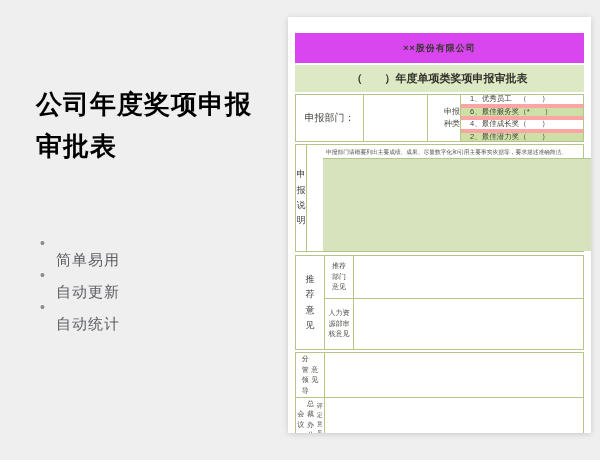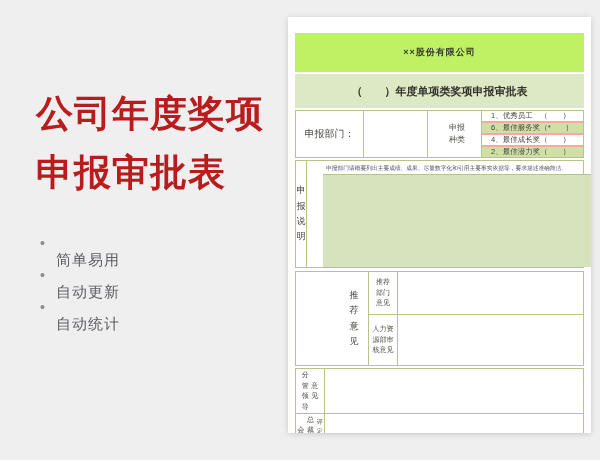--- a/index.html
+++ b/index.html
@@ -2,69 +2,69 @@
 <html><head>
 <meta charset="utf-8">
 <style>
   * { margin:0; padding:0; box-sizing:border-box; }
   html,body { width:600px; height:460px; overflow:hidden; }
   body { font-family:"Liberation Sans", sans-serif; background:#efeff0; position:relative; }
 
   
   .left-title {
     position:absolute; left:36px; top:84px; width:242px;
-    font-size:37px; font-weight:700; color:#b91c1c; line-height:1.6; letter-spacing:1px;
+    font-size:26px; font-weight:700; color:#000000; line-height:1.6; letter-spacing:1px;
   }
   .bullets { position:absolute; left:40px; top:234px; }
   .bullet { display:flex; align-items:center; height:18px; margin-bottom:14px; }
   .dot { color:#8b8b8e; font-size:14px; width:16px; }
   .dot::before { content:"•"; }
   .bullet-text { font-size:15px; color:#5d5e62; letter-spacing:1px;margin-top:34px; }
 
   
   .page {
     position:absolute; left:288px; top:17px; width:303px; height:416px;
     background:#ffffff; box-shadow:0 1px 6px rgba(0,0,0,.16); overflow:hidden;
   }
   .form { position:absolute; left:7px; top:16px; width:289px; }
 
   .bar-company {
-    height:39px; background:#bef264; display:flex; align-items:center; justify-content:center;
+    height:30px; background:#d946ef; display:flex; align-items:center; justify-content:center;
     font-size:9px; font-weight:700; color:#37372e; letter-spacing:1px;
   }
   .row-title {
-    margin-top:2px; height:34px; background:#dde8c5; display:flex; align-items:center; justify-content:center;
+    margin-top:2px; height:27px; background:#dde8c5; display:flex; align-items:center; justify-content:center;
     font-size:11px; font-weight:700; color:#33332c;font-family:Liberation Mono, monospace;
   }
 
   .seg { border:1px solid #b5c489; display:flex; }
   .seg-a { margin-top:2px; height:48px; }
   .cell { border-right:1px solid #b5c489; }
   .c-dept-label { width:68px; display:flex; align-items:center; justify-content:center; font-size:10px; color:#4a4a42; }
   .c-dept-value { width:64px; }
-  .c-type { width:33px; display:flex; align-items:center; justify-content:flex-start; font-size:8px; color:#4a4a42;margin-left:21px; }
+  .c-type { width:33px; display:flex; align-items:center; justify-content:flex-end; font-size:8px; color:#4a4a42; }
   .wrap2 { width:2em; word-break:break-all; text-align:center; line-height:1.5; }
   .wrap3 { width:3em; word-break:break-all; text-align:center; line-height:1.5; }
   .c-options { flex:1; display:flex; flex-direction:column; }
   .opt {
     height:12px; flex:1; display:flex; align-items:center; padding-left:9px;
-    font-size:7.5px; color:#45453d; border-bottom:2px solid #fca5a5; white-space:nowrap; overflow:hidden;
+    font-size:7.5px; color:#45453d; border-bottom:4px solid #fca5a5; white-space:nowrap; overflow:hidden;
   }
   .opt:last-child { border-bottom:none; }
   .opt.hl { background:#cfe0a7; }
 
   .seg-b { margin-top:2px; height:108px;gap:16px; }
   .b-label { width:55px; display:flex; align-items:center; justify-content:center; }
   .vstack { width:1.1em; word-break:break-all; text-align:center; font-size:9px; color:#3d3d36; line-height:1.7; }
   .b-right { flex:1; display:flex; flex-direction:column; }
   .b-note { height:14px; border-bottom:1px solid #b5c489; display:flex; align-items:center; padding-left:3px; overflow:hidden; }
   .b-note span { font-size:7px; color:#4f4f47; white-space:nowrap; display:inline-block; transform:scale(0.82); transform-origin:0 50%; }
   .b-box { flex:1; background:#d7e3bd; }
 
-  .seg-c { margin-top:3px; height:95px;padding-left:44px; }
+  .seg-c { margin-top:3px; height:95px; }
   .seg-d { margin-top:2px; height:90px; }
   .outer-label { width:29px; display:flex; align-items:center; justify-content:center; border-right:1px solid #b5c489; }
   .rows { flex:1; display:flex; flex-direction:column; }
   .r { display:flex; border-bottom:1px solid #b5c489; }
   .r:last-child { border-bottom:none; }
   .r1c { height:43px; } .r2c { flex:1; }
   .r1d { height:45px; } .r2d { flex:1; }
   .inner-label {
     width:29px; border-right:1px solid #b5c489; display:flex; align-items:center; justify-content:center;
     font-size:7px; color:#45453d;

